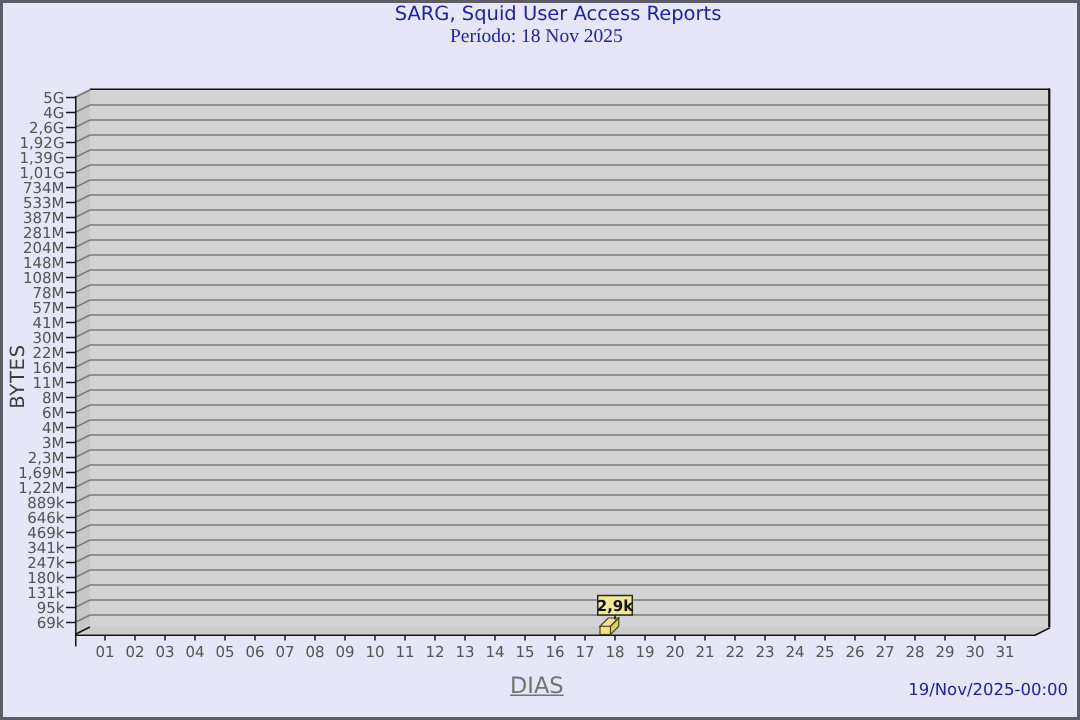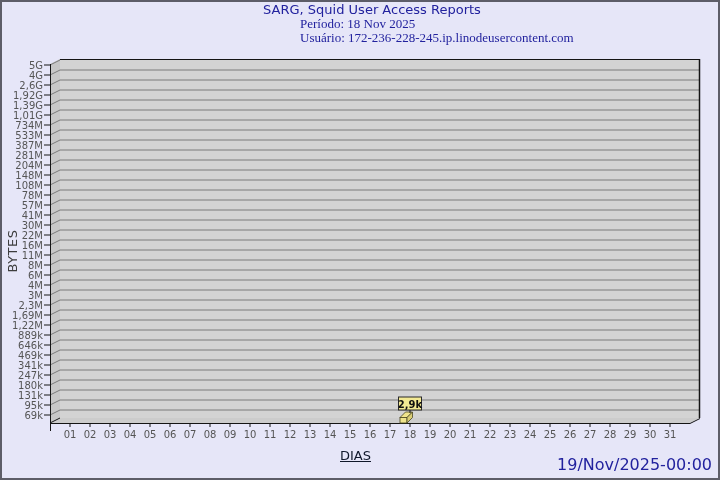--- a/index.html
+++ b/index.html
@@ -8,31 +8,30 @@
     box-shadow:inset 0 0 0 2px #5d5d68;overflow:hidden;
     font-family:"DejaVu Sans","Liberation Sans",sans-serif;
   }
   .title-main{position:absolute;top:3px;left:0;width:720px;text-align:center;
     font-size:13px;line-height:14px;color:#22229e;margin-left:12px;}
   .title-sub{position:absolute;left:300px;font-size:13px;line-height:14px;color:#22229e;font-family:Liberation Serif, serif;}
   .sub1{top:17px}
   .sub2{top:31px}
   .ylab{position:absolute;left:-18px;top:244px;width:60px;height:14px;text-align:center;
     font-size:13px;color:#3d3d3d;transform:rotate(-90deg);letter-spacing:0.5px;}
-  .xlab{position:absolute;left:340px;top:448px;font-size:13px;color:#0f172a;text-decoration:underline;}
-  .footer{position:absolute;right:8px;bottom:6px;font-size:16px;color:#22229e;}
+  .xlab{position:absolute;left:340px;top:448px;font-size:15px;color:#737373;text-decoration:underline;}
+  .footer{position:absolute;right:8px;bottom:14px;font-size:11px;color:#22229e;}
   svg{position:absolute;left:0;top:0;}
 </style>
 </head>
 <body>
 
 <div class="frame">
   <div class="title-main">SARG, Squid User Access Reports</div>
   <div class="title-sub sub1">Período: 18 Nov 2025</div>
-  <div class="title-sub sub2">Usuário: 172-236-228-245.ip.linodeusercontent.com</div>
 
   <div class="ylab">BYTES</div>
 
   <svg id="chart-svg" width="720" height="480" viewBox="0 0 720 480">
       <rect x="60" y="59" width="640" height="359" fill="#d3d3d3"></rect>
       <polygon points="50,64 60,59 60,418 50,423" fill="#c7c7c7"></polygon>
       <polygon points="50,423 60,418 700,418 690,423" fill="#cccccc"></polygon>
       <line x1="50" y1="65" x2="60" y2="60" stroke="#7a7a7a" stroke-width="1"></line>
       <line x1="44" y1="65" x2="50" y2="65" stroke="#141414" stroke-width="1"></line>
       <text x="43" y="68.5" font-size="10" fill="#555555" font-family="&quot;DejaVu Sans&quot;,&quot;Liberation Sans&quot;,sans-serif" text-anchor="end">5G</text>

